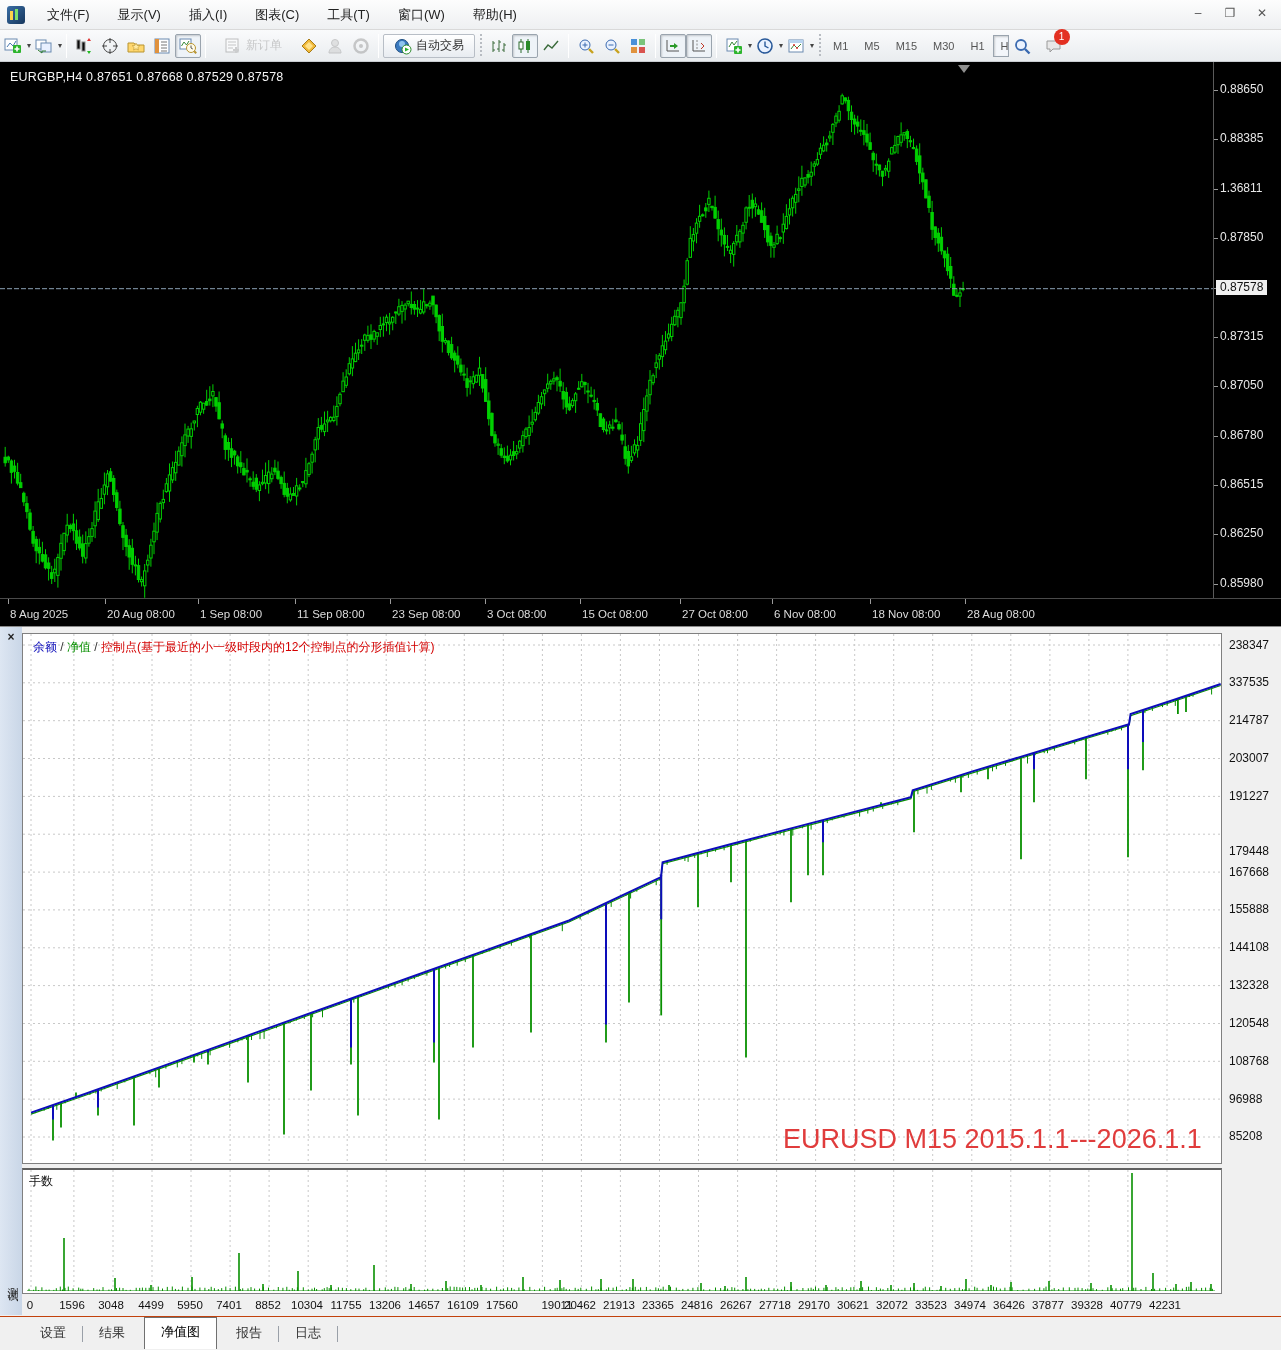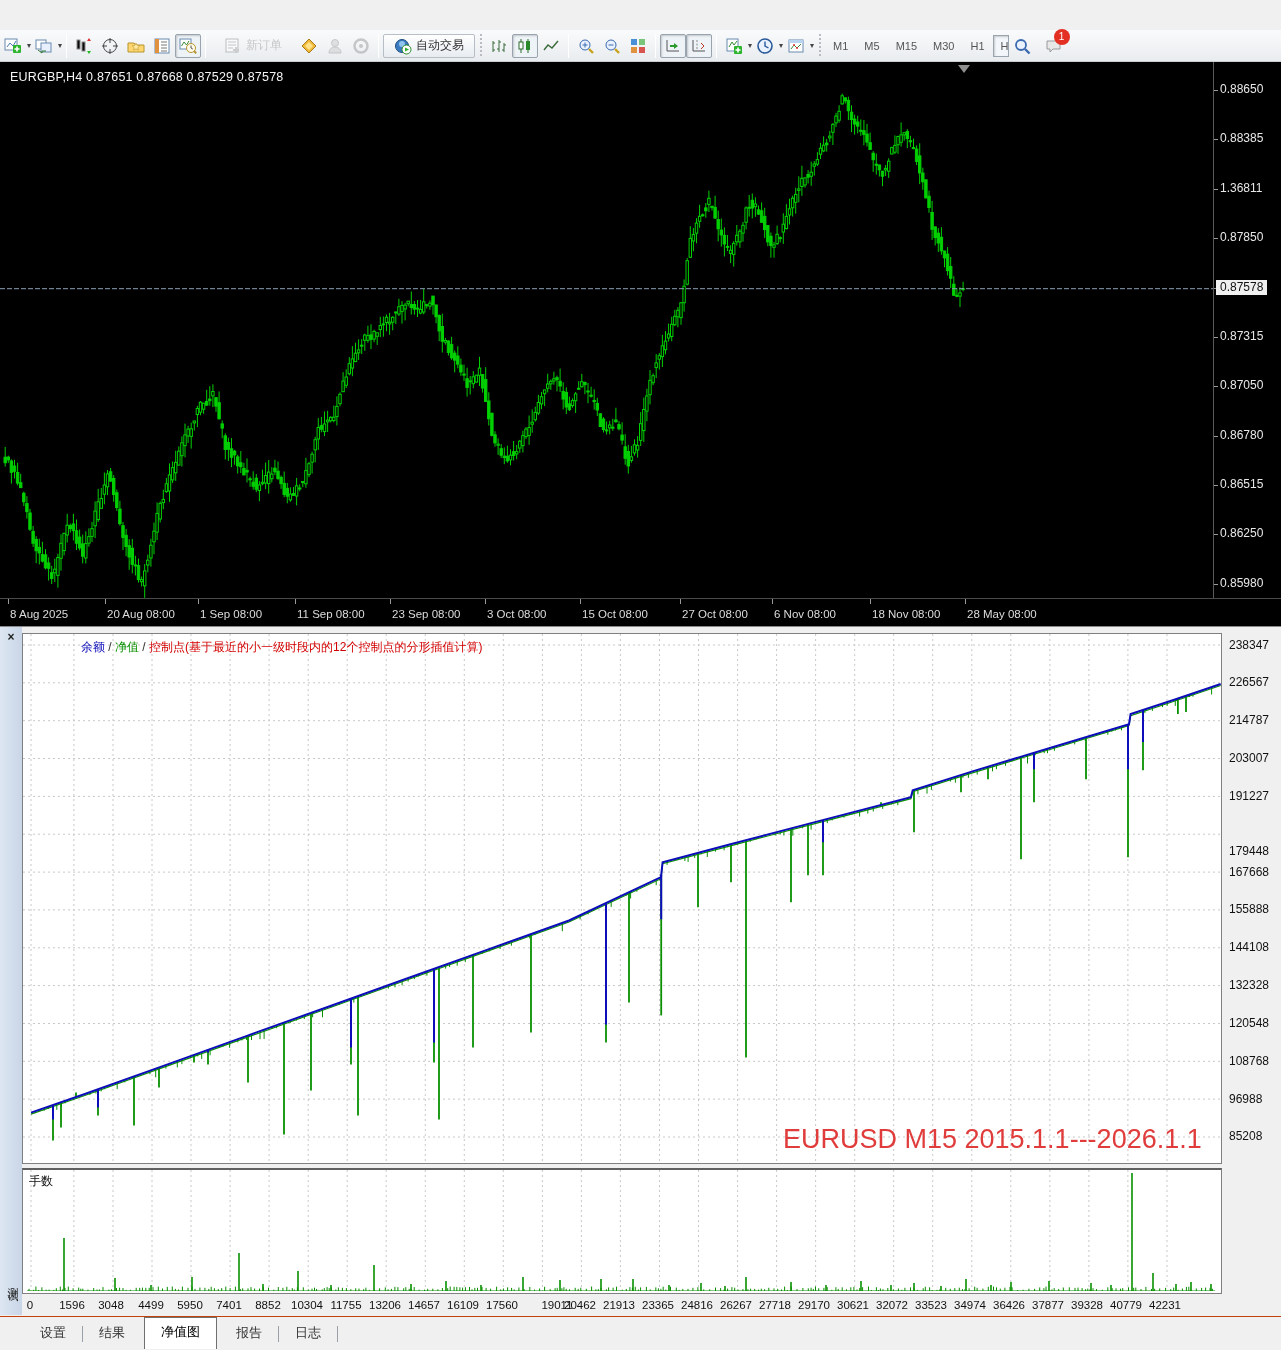--- a/index.html
+++ b/index.html
@@ -87,20 +87,37 @@
   .tab { padding:4px 14px 6px 14px; font-size:13px; color:#333; position:relative; }
   .tab-sep { width:1px; height:16px; background:#9aa0a8; margin:0 2px 6px 2px; }
   .tab.active { background:#ffffff; border:1px solid #707070; border-bottom:none; color:#000;
                 padding:5px 16px 8px 16px; margin-bottom:-1px; z-index:2; }
 </style>
 </head>
 <body>
 
 <div id="app">
 
+  <div id="menubar">
+    <div id="appicon"></div>
+    <div id="menu-items" style="display: flex;">
+        <div class="menu-item">文件(F)</div>
+        <div class="menu-item">显示(V)</div>
+        <div class="menu-item">插入(I)</div>
+        <div class="menu-item">图表(C)</div>
+        <div class="menu-item">工具(T)</div>
+        <div class="menu-item">窗口(W)</div>
+        <div class="menu-item">帮助(H)</div>
+      </div>
+    <div id="win-controls">
+      <div class="winbtn">–</div>
+      <div class="winbtn">❐</div>
+      <div class="winbtn">✕</div>
+    </div>
+  </div>
 
   <div id="toolbar">
       <div class="tb-btn">
         <svg class="icon16" viewBox="0 0 18 18">
           <rect x="1" y="2" width="12" height="11" fill="#fff" stroke="#6a8ab0"></rect>
           <path d="M3 10 L6 6 L9 9 L12 4" stroke="#4a7ab0" fill="none"></path>
           <rect x="9" y="8" width="8" height="8" rx="1" fill="#2db52d"></rect>
           <path d="M13 9.5v5M10.5 12h5" stroke="#fff" stroke-width="1.6"></path>
         </svg>
       </div>
@@ -956,21 +973,21 @@
         <div class="date-label" style="left: 487px;">3 Oct 08:00</div>
         <div class="date-tick" style="left: 580px;"></div>
         <div class="date-label" style="left: 582px;">15 Oct 08:00</div>
         <div class="date-tick" style="left: 680px;"></div>
         <div class="date-label" style="left: 682px;">27 Oct 08:00</div>
         <div class="date-tick" style="left: 772px;"></div>
         <div class="date-label" style="left: 774px;">6 Nov 08:00</div>
         <div class="date-tick" style="left: 870px;"></div>
         <div class="date-label" style="left: 872px;">18 Nov 08:00</div>
         <div class="date-tick" style="left: 965px;"></div>
-        <div class="date-label" style="left: 967px;">28 May 08:00</div>
+        <div class="date-label" style="left: 967px;">28 Aug 08:00</div>
       </div>
   </div>
 
   <div id="tester">
     <div id="tester-strip">
       <div id="tester-close">×</div>
       <div id="tester-side-label">测试</div>
     </div>
 
     <div id="equity-wrap">
@@ -1065,27 +1082,27 @@
           <line x1="328.0" y1="364.6" x2="328.0" y2="413.4" stroke="#0d0dba" stroke-width="2"></line>
           <line x1="411.0" y1="334.9" x2="411.0" y2="408.4" stroke="#0d0dba" stroke-width="2"></line>
           <line x1="583.0" y1="269.1" x2="583.0" y2="390.4" stroke="#0d0dba" stroke-width="2"></line>
           <line x1="638.2" y1="240.7" x2="638.2" y2="285.3" stroke="#0d0dba" stroke-width="2"></line>
           <line x1="800.0" y1="186.0" x2="800.0" y2="208.3" stroke="#0d0dba" stroke-width="2"></line>
           <line x1="1011.0" y1="118.8" x2="1011.0" y2="135.2" stroke="#0d0dba" stroke-width="2"></line>
           <line x1="1105.0" y1="90.4" x2="1105.0" y2="135.2" stroke="#0d0dba" stroke-width="2"></line>
           <line x1="1120.0" y1="76.0" x2="1120.0" y2="108.1" stroke="#0d0dba" stroke-width="2"></line>
         </svg>
       <div id="equity-legend">
-        <span id="lg-balance" style="color: rgb(13, 13, 186); margin-left: 48px;">余额</span><span id="lg-s1" style="color: rgb(51, 51, 51);"> / </span><span id="lg-equity" style="color: rgb(8, 144, 0);">净值</span><span id="lg-s2" style="color: rgb(51, 51, 51);"> / </span><span id="lg-control" style="color: rgb(212, 0, 0);">控制点(基于最近的小一级时段内的12个控制点的分形插值计算)</span>
+        <span id="lg-balance" style="color: rgb(13, 13, 186);">余额</span><span id="lg-s1" style="color: rgb(51, 51, 51);"> / </span><span id="lg-equity" style="color: rgb(8, 144, 0);">净值</span><span id="lg-s2" style="color: rgb(51, 51, 51);"> / </span><span id="lg-control" style="color: rgb(212, 0, 0);">控制点(基于最近的小一级时段内的12个控制点的分形插值计算)</span>
       </div>
       <div id="watermark">EURUSD M15 2015.1.1---2026.1.1</div>
     </div>
     <div id="equity-axis">
         <div class="eq-label" style="top: 5px;">238347</div>
-        <div class="eq-label" style="top: 42px;">226567</div>
+        <div class="eq-label" style="top: 42px;">337535</div>
         <div class="eq-label" style="top: 80px;">214787</div>
         <div class="eq-label" style="top: 118px;">203007</div>
         <div class="eq-label" style="top: 156px;">191227</div>
         <div class="eq-label" style="top: 211px;">179448</div>
         <div class="eq-label" style="top: 232px;">167668</div>
         <div class="eq-label" style="top: 269px;">155888</div>
         <div class="eq-label" style="top: 307px;">144108</div>
         <div class="eq-label" style="top: 345px;">132328</div>
         <div class="eq-label" style="top: 383px;">120548</div>
         <div class="eq-label" style="top: 421px;">108768</div>

